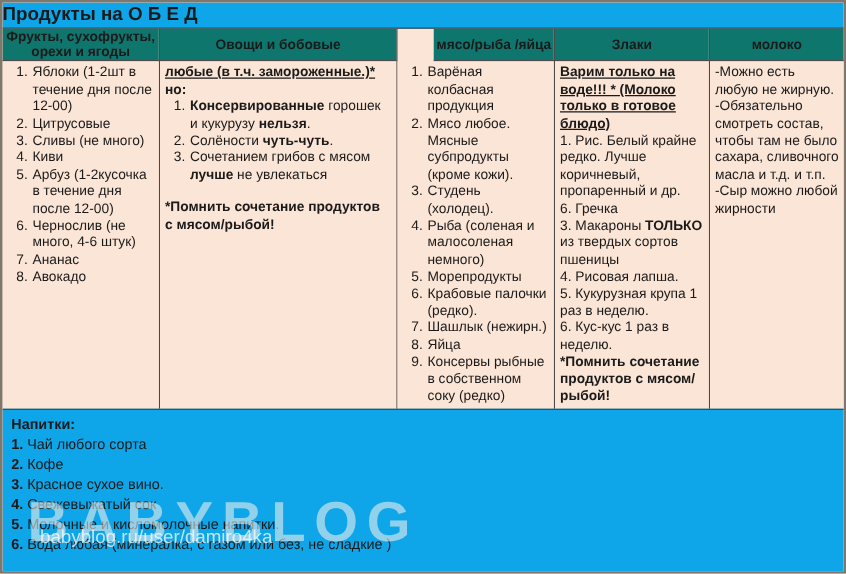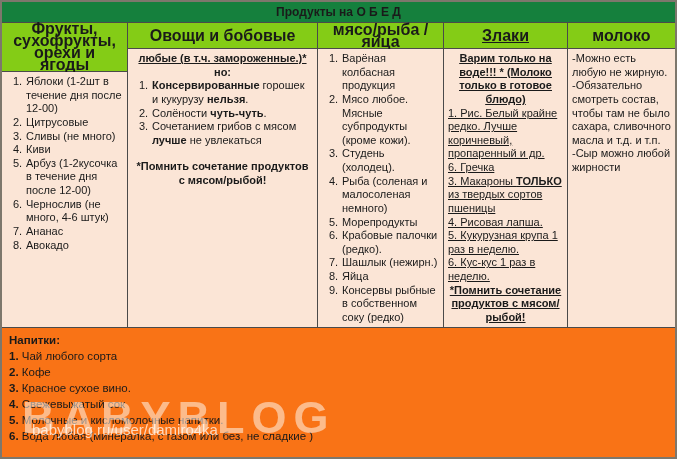--- a/index.html
+++ b/index.html
@@ -12,60 +12,60 @@
     position:relative;
     width:677px;height:459px;
     box-sizing:border-box;
     border:2px solid var(--outer);
     background:#FBE5D6;
     display:flex;flex-direction:column;
     overflow:hidden;
   }
   .title-row{
     height:20px;line-height:20px;
-    background:#15803d;
+    background:#0ea5e9;
     border-bottom:1px solid var(--bd);
-    text-align:center;font-weight:bold;font-size:12px;
+    font-weight:bold;font-size:15px;
     flex:0 0 auto;
   }
   .cols{flex:0 0 292px;display:flex;}
   .col{box-sizing:border-box;border-right:1px solid var(--bd);display:flex;flex-direction:column;}
   .col:last-child{border-right:none;}
   .col-w0{width:126px;}
   .col-w1{width:190px;}
   .col-w2{width:126px;align-items:flex-end;}
-  .col-w3{width:124px;text-decoration:underline;}
+  .col-w3{width:124px;}
   .col-w4{flex:1;}
   .col-header{
     flex:0 0 25px;
-    background:#84cc16;
+    background:#0f766e;
     border-bottom:1px solid var(--bd);
     display:flex;align-items:center;justify-content:center;
-    text-align:center;font-weight:bold;font-size:16px;line-height:12px;
-    padding:0 12px;
+    text-align:center;font-weight:bold;font-size:11px;line-height:12px;
+    padding:0 2px;
   }
   .col-body{
     flex:1;
     background:#FBE5D6;
     padding:3px 4px 2px 4px;
     font-size:11px;line-height:1.24;
     overflow:hidden;
   }
   .line{margin:0;}
-  .center{text-align:center;}
+  .center{text-align:left;}
   .b{font-weight:bold;}
   .u{text-decoration:underline;}
   .spacer{height:13px;}
   .li{display:flex;margin:0;}
   .li .num{flex:0 0 20px;text-align:left;padding-left:7px;box-sizing:border-box;}
   .li .txt{flex:1;}
   .drinks{
     flex:1;
     border-top:1px solid var(--bd);
-    background:#f97316;
+    background:#0ea5e9;
     padding:4px 7px;
     font-size:11.5px;line-height:1.4;
   }
   .wm-big{
     position:absolute;left:20px;top:390px;
     font-size:45px;font-weight:bold;letter-spacing:7px;
     color:rgba(255,246,236,0.55);
     pointer-events:none;white-space:nowrap;
   }
   .wm-url{

